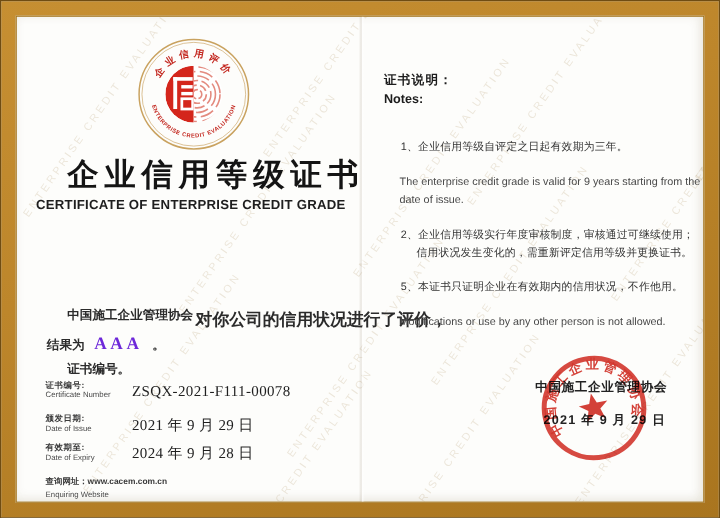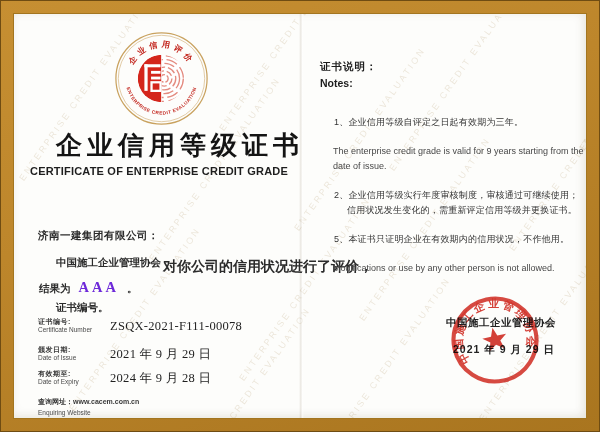--- a/index.html
+++ b/index.html
@@ -131,21 +131,20 @@
           <rect x="-11" y="-8" width="10" height="3"></rect>
           <rect x="-11" y="-2" width="10" height="3"></rect>
           <rect x="-10.5" y="4" width="9.5" height="9" fill="none" stroke="#ffffff" stroke-width="2.4"></rect>
         </g>
       </g>
     </svg>
 
     <div class="title-zh">企业信用等级证书</div>
     <div class="title-en">CERTIFICATE OF ENTERPRISE CREDIT GRADE</div>
 
-    <div class="addressee">济南一建集团有限公司：</div>
     <div class="issuer">中国施工企业管理协会</div>
     <div class="evaluation">对你公司的信用状况进行了评价，</div>
     <div class="result">
       <span>结果为</span><span class="grade">AAA</span><span>。</span>
     </div>
     <div class="closing">证书编号。</div>
 
     <div class="meta-row r1">
       <div class="lbl">
         <div class="zh">证书编号:</div>

